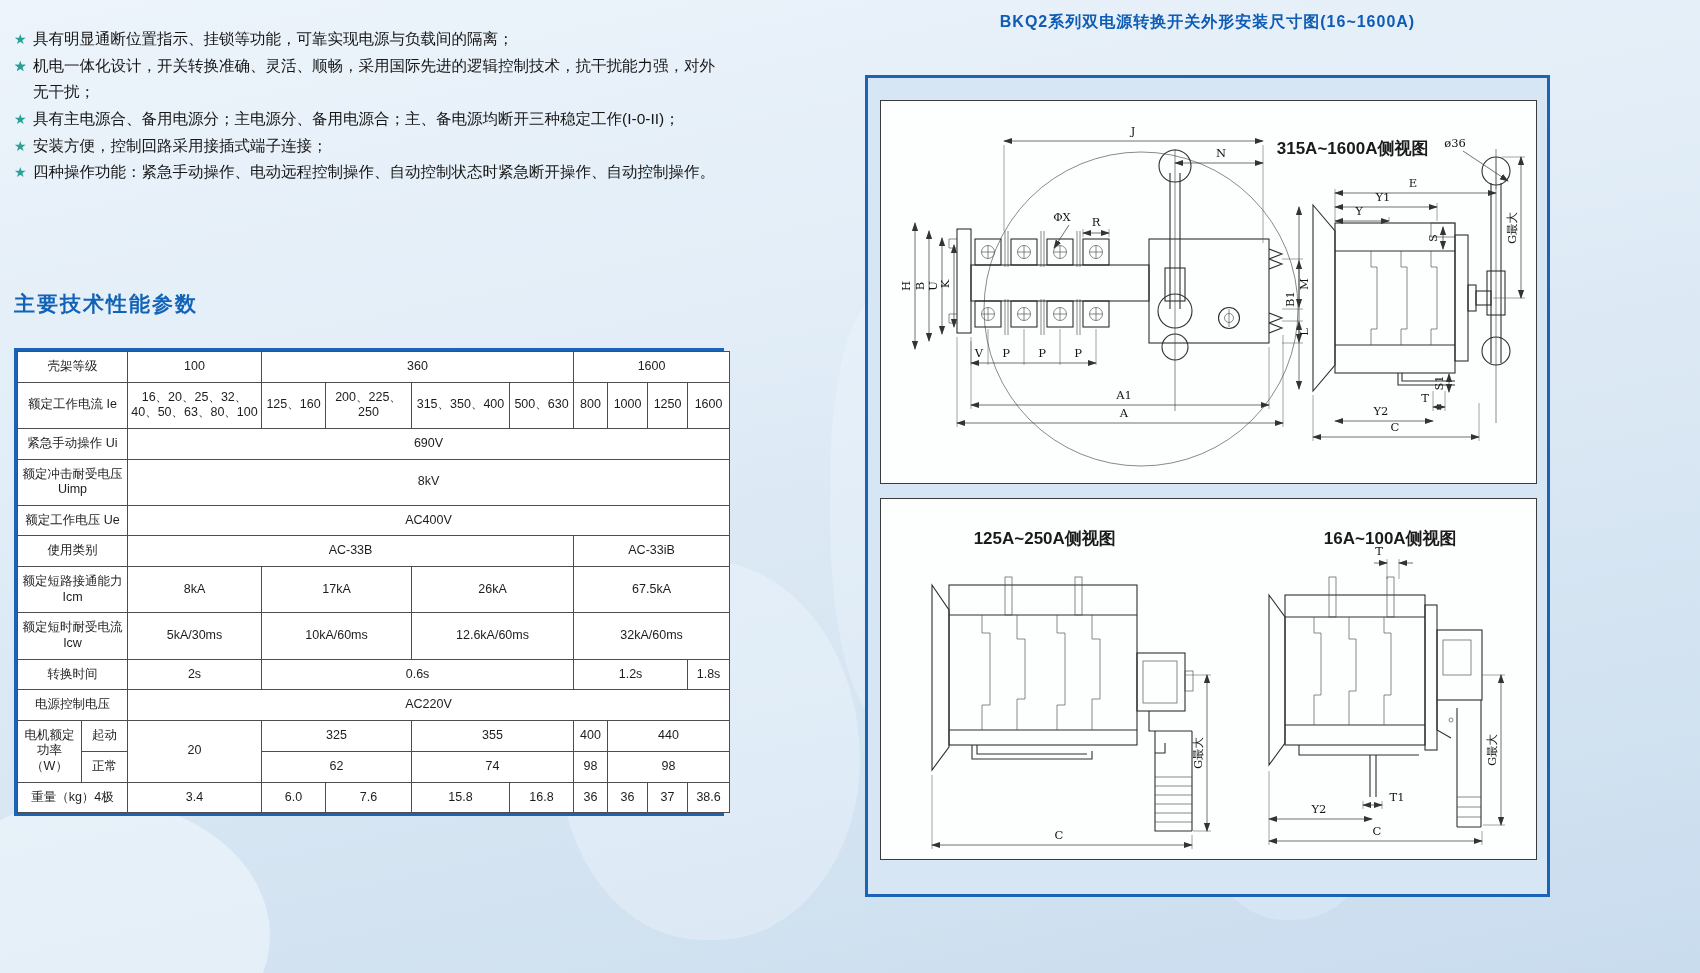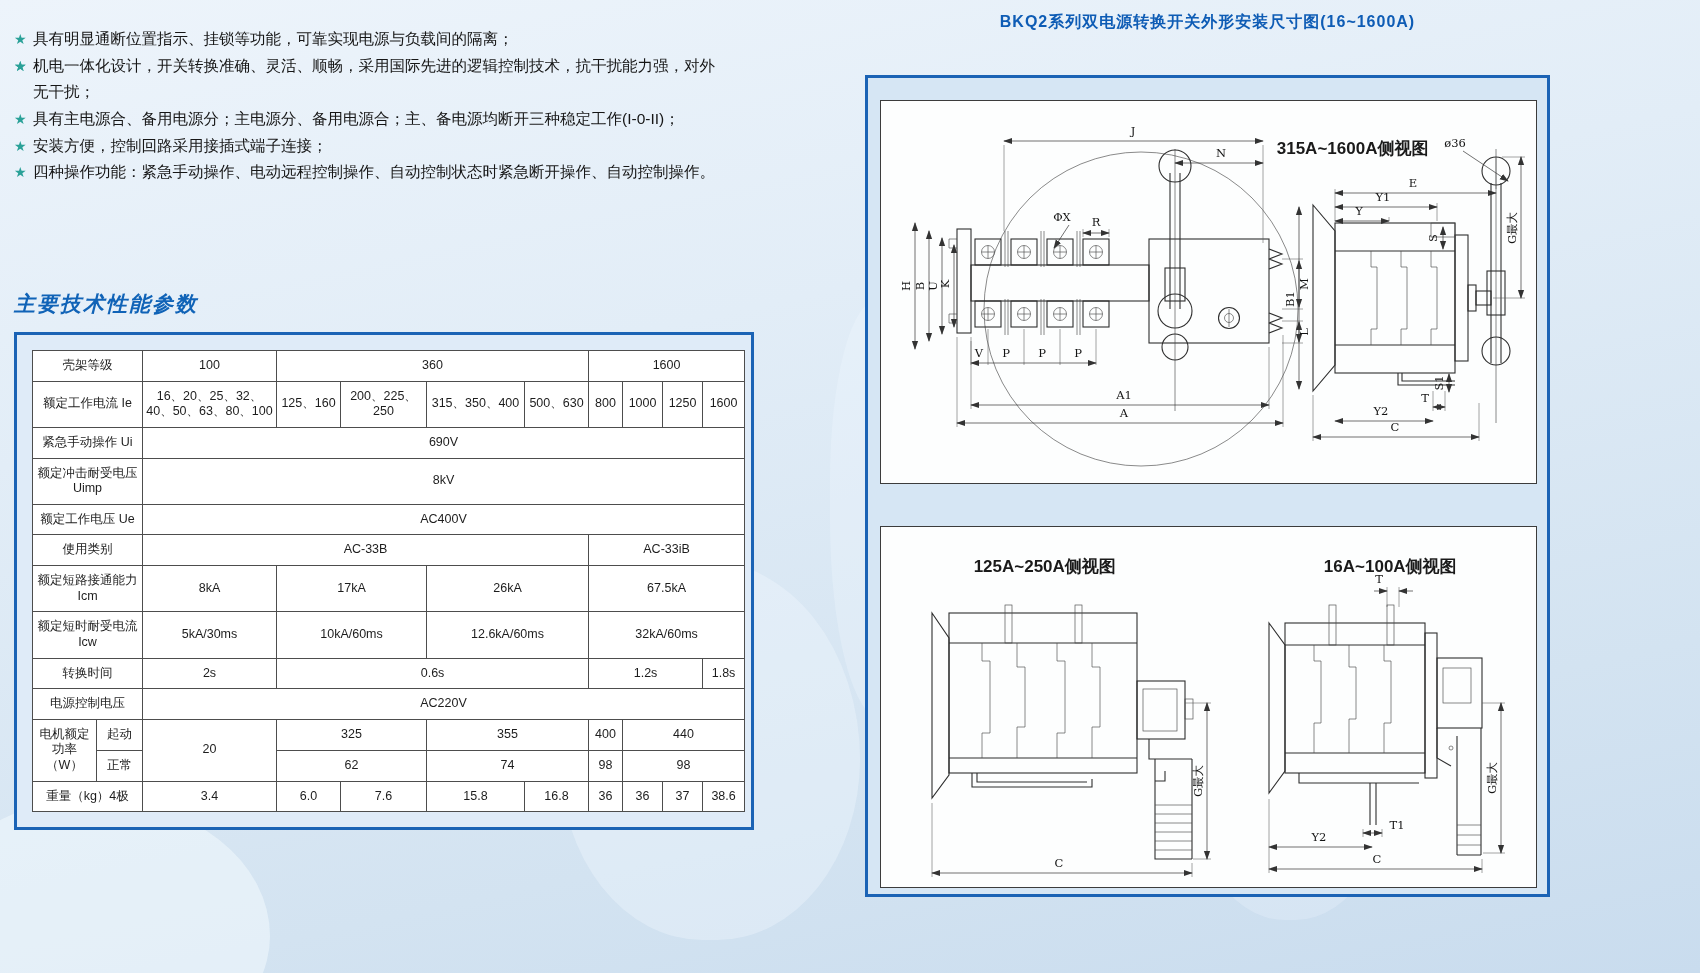--- a/index.html
+++ b/index.html
@@ -6,33 +6,33 @@
   body{
     width:1700px;height:973px;position:relative;overflow:hidden;
     font-family:"Liberation Sans","DejaVu Sans",sans-serif;
     background:linear-gradient(168deg,#edf4fb 0%,#e2edf7 35%,#d3e3f1 75%,#c9dcee 100%);
   }
   .blob{position:absolute;background:#f3f9fe;opacity:.55;border-radius:45% 55% 50% 50%;}
   
   .features{position:absolute;left:14px;top:26px;width:708px;list-style:none;margin:0;padding:0;}
   .features li{position:relative;padding-left:19px;font-size:15.5px;line-height:1.72;color:#161616;}
   .star{position:absolute;left:0;top:1px;color:#2aa198;font-size:14px;}
-  .sec-head{position:absolute;left:14px;top:290px;margin:0;font-size:21px;font-weight:bold;color:#1063b7;letter-spacing:2px;font-style:italic;}
-  .tbl-panel{position:absolute;left:14px;top:332px;width:704px;border:3px solid #1b63b5;background:#dfebf8;padding:15px;}
+  .sec-head{position:absolute;left:14px;top:290px;margin:0;font-size:21px;font-weight:bold;color:#1063b7;letter-spacing:2px;}
+  .tbl-panel{position:absolute;left:14px;top:348px;width:704px;border:3px solid #1b63b5;background:#dfebf8;}
   table{width:100%;border-collapse:collapse;background:#fff;table-layout:fixed;}
   td{border:1px solid #4d4d4d;text-align:center;vertical-align:middle;font-size:12.5px;color:#1d1d1d;
      padding:7px 2px;white-space:pre-line;line-height:1.25;}
   
   .dia-title{position:absolute;left:865px;top:12px;width:685px;margin:0;text-align:center;
      font-size:16px;font-weight:bold;color:#0e5cb5;letter-spacing:1px;}
   .dim-panel{position:absolute;left:865px;top:75px;width:685px;height:822px;box-sizing:border-box;
      border:3px solid #1b63b5;background:#d6e6f4;}
   .draw-box{position:absolute;left:12px;right:10px;background:#fdfefe;border:1.6px solid #3c3c3c;}
   .box-top{top:22px;height:382px;}
-  .box-bot{top:448px;height:360px;}
+  .box-bot{top:420px;height:360px;}
   .draw-title{position:absolute;font-size:17px;font-weight:600;color:#1a1a1a;transform:translateX(-50%);white-space:nowrap;}
   svg{position:absolute;overflow:visible;}
   .b{fill:none;stroke:#2e2e2e;stroke-width:1.1;}
   .t{fill:none;stroke:#4a4a4a;stroke-width:.65;}
   .d{stroke:#333;stroke-width:.7;fill:none;}
   .e{stroke:#5a5a5a;stroke-width:.55;fill:none;}
   .dl{font-family:"DejaVu Serif",serif;font-size:11.5px;fill:#141414;text-anchor:middle;}
 </style>
 </head>
 <body>

